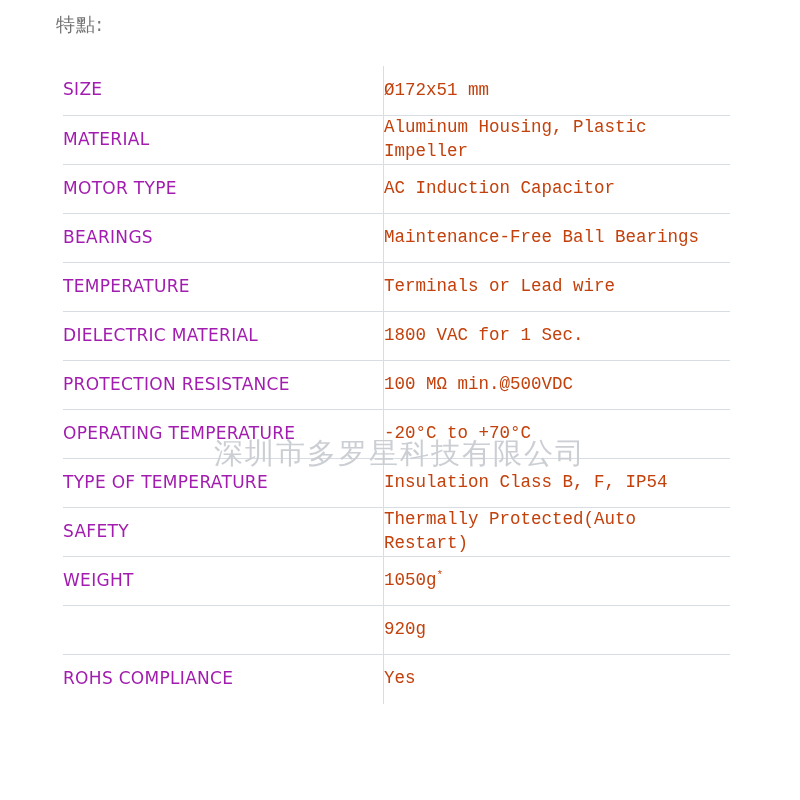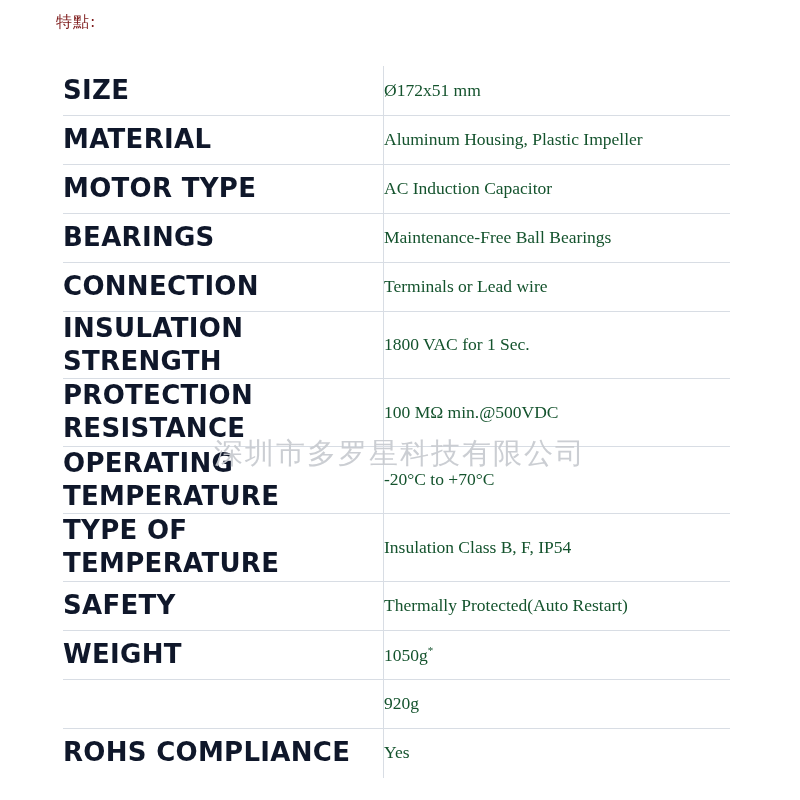--- a/index.html
+++ b/index.html
@@ -17,22 +17,22 @@
   .page {
     position: relative;
     width: 800px;
     height: 800px;
     box-sizing: border-box;
   }
   .heading {
     position: absolute;
     left: 56px;
     top: 12px;
-    font-size: 16px;
-    color: #7f1d1d;
+    font-size: 19px;
+    color: #737373;
     letter-spacing: 1px;
     font-family: "DejaVu Sans", sans-serif;
   }
   .spec-table {
     position: absolute;
     left: 63px;
     top: 66px;
     width: 667px;
     border-collapse: collapse;
     table-layout: fixed;
@@ -43,32 +43,32 @@
   }
   .spec-table tr {
     height: 49px;
   }
   .cell-label {
     width: 320px;
     padding: 6px 10px 6px 8px;
     border-bottom: 1px solid #d8dde4;
     border-right: 1px solid #d8dde4;
     font-family: "DejaVu Sans", sans-serif;
-    font-weight: bold;
-    font-size: 26px;
-    color: #0f172a;
+    font-weight: normal;
+    font-size: 17px;
+    color: #a21caf;
     letter-spacing: 0.3px;
     line-height: 1.28;
   }
   .cell-value {
     padding: 6px 6px 6px 14px;
     border-bottom: 1px solid #d8dde4;
-    font-family: Liberation Serif, serif;
+    font-family: Liberation Mono, monospace;
     font-size: 17.5px;
-    color: #14532d;
+    color: #c2410c;
     line-height: 1.33;
     margin-left: 37px;
   }
   .cell-label.noborder-b { border-bottom: 1px solid transparent; }
   .cell-value.noborder-b { border-bottom: 1px solid transparent; }
   .row-tall { height: 62px; }
   .sup {
     font-size: 11px;
     vertical-align: super;
   }
@@ -105,25 +105,25 @@
       </tr>
       <tr>
         <td class="cell-label">MOTOR TYPE</td>
         <td class="cell-value">AC Induction Capacitor</td>
       </tr>
       <tr>
         <td class="cell-label">BEARINGS</td>
         <td class="cell-value">Maintenance-Free Ball Bearings</td>
       </tr>
       <tr>
-        <td class="cell-label">CONNECTION</td>
+        <td class="cell-label">TEMPERATURE</td>
         <td class="cell-value">Terminals or Lead wire</td>
       </tr>
       <tr>
-        <td class="cell-label">INSULATION STRENGTH</td>
+        <td class="cell-label">DIELECTRIC MATERIAL</td>
         <td class="cell-value">1800 VAC for 1 Sec.</td>
       </tr>
       <tr class="row-tall">
         <td class="cell-label">PROTECTION RESISTANCE</td>
         <td class="cell-value">100 MΩ min.@500VDC</td>
       </tr>
       <tr class="row-tall">
         <td class="cell-label">OPERATING TEMPERATURE</td>
         <td class="cell-value">-20°C to +70°C</td>
       </tr>

